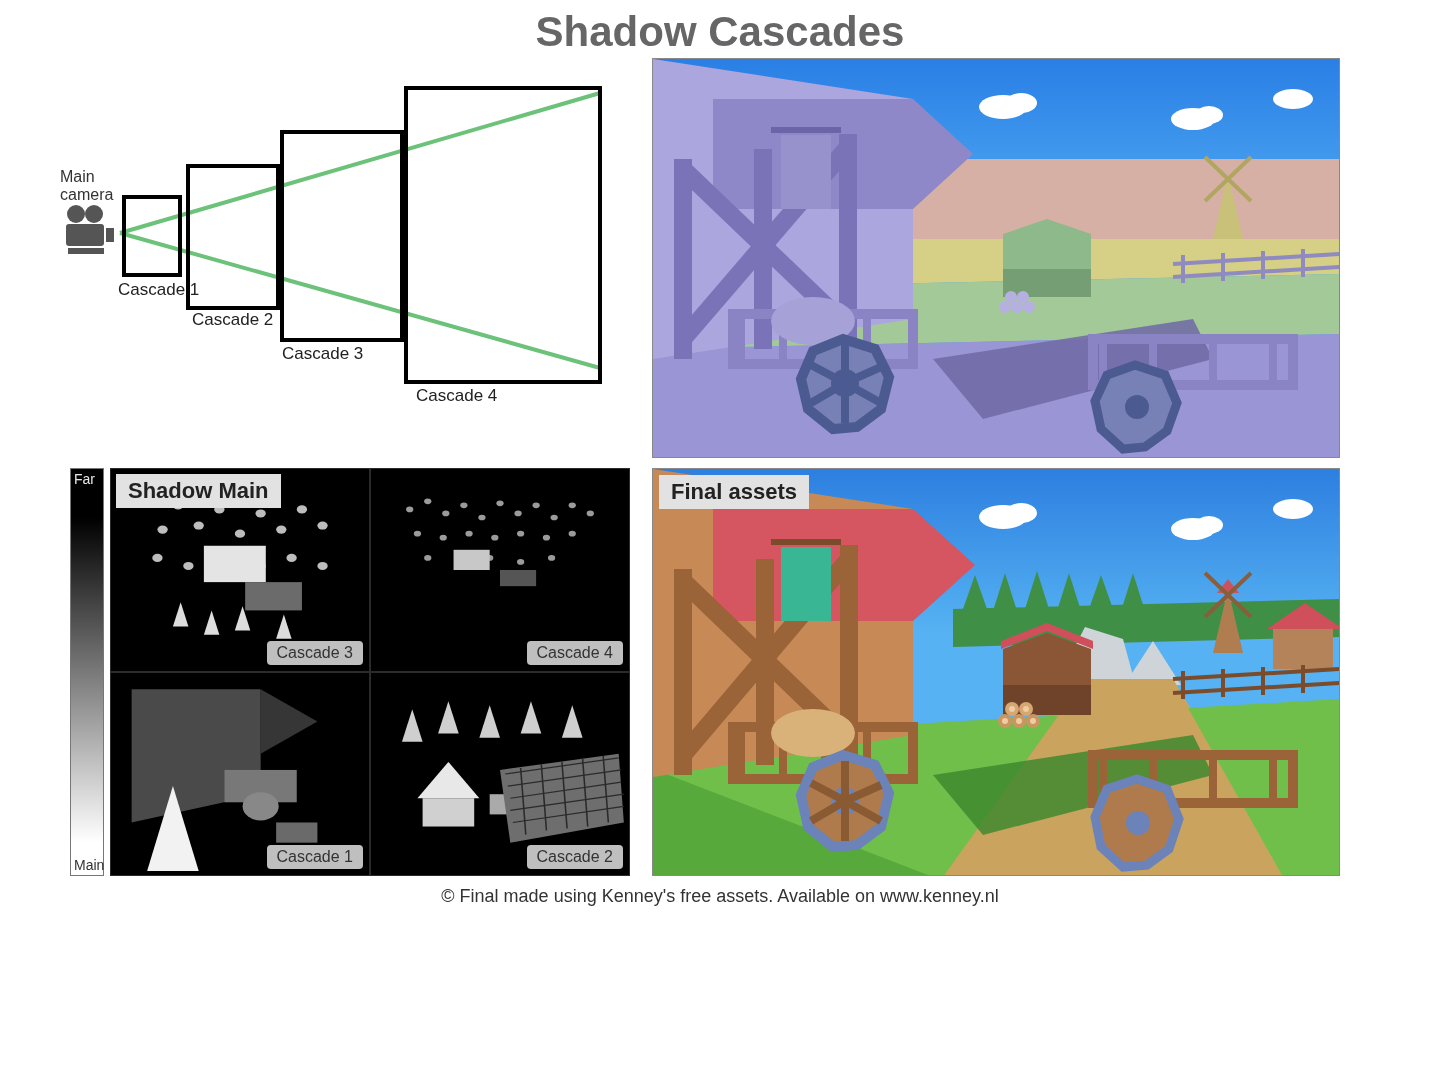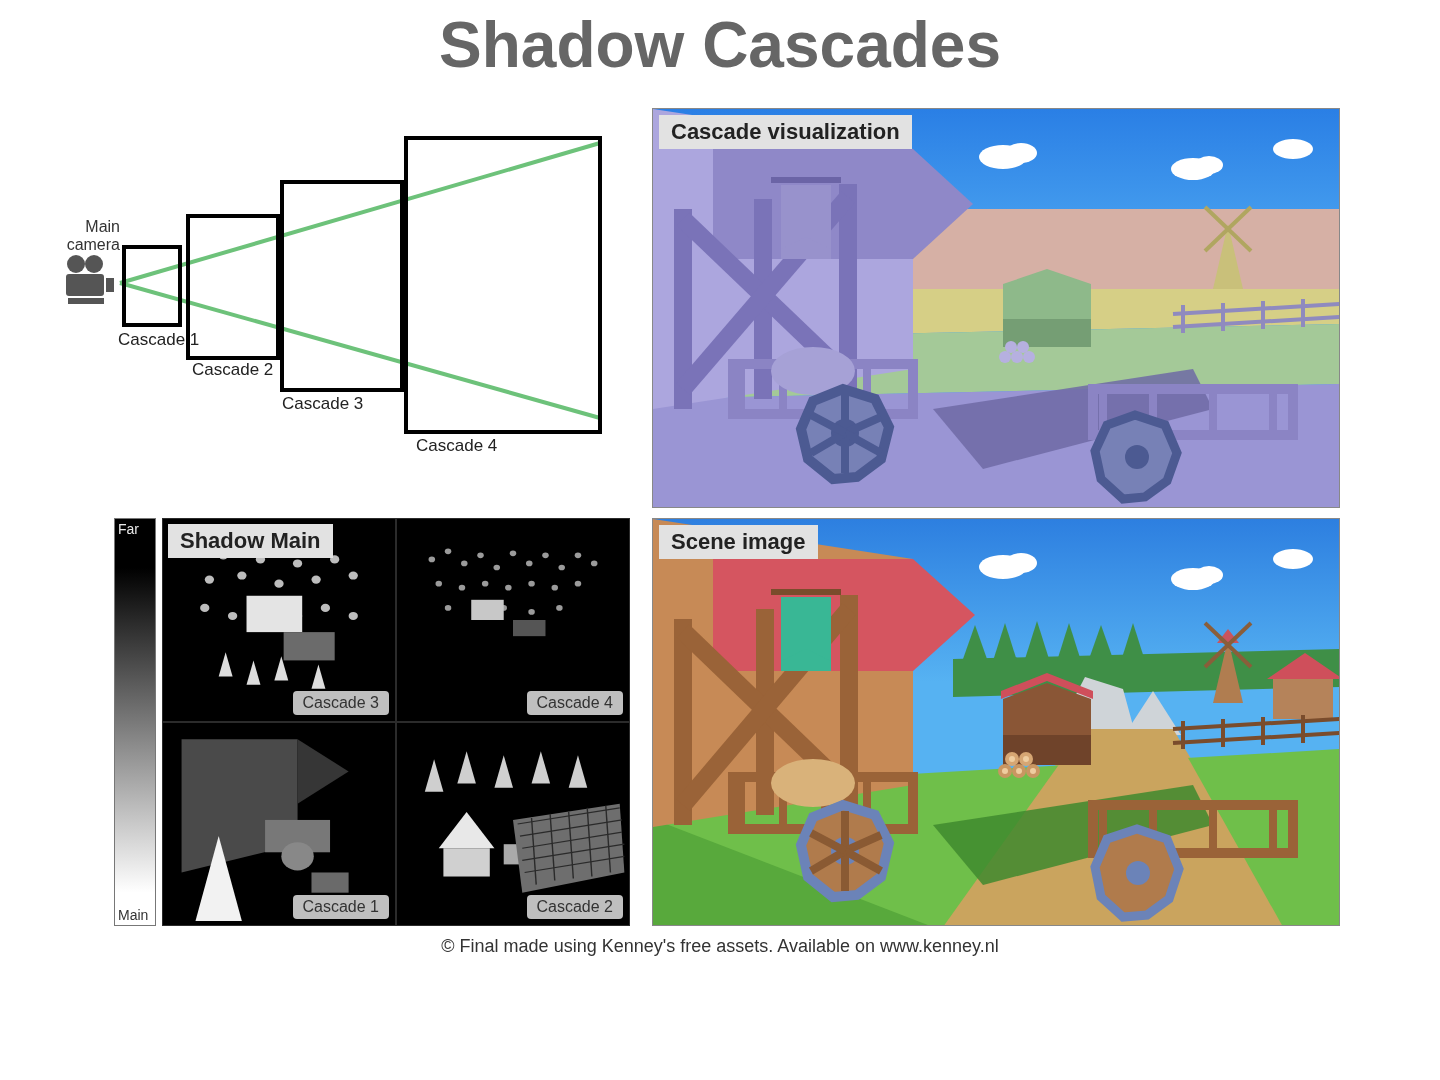--- a/index.html
+++ b/index.html
@@ -10,24 +10,24 @@
   height: 1080px;
   overflow: hidden;
 }
 .container {
   width: 1280px;
   margin: 0 auto;
   padding-top: 8px;
 }
 h1 {
   text-align: center;
-  font-size: 64px;
+  font-size: 42px;
   font-weight: 700;
   color: #666;
-  margin-bottom: 26px;
+  margin-bottom: 2px;
 }
 .grid {
   display: grid;
   grid-template-columns: 560px 688px;
   grid-template-rows: 400px 408px;
   gap: 10px 22px;
   margin-left: -10px;
 }
 
 .frustum {
@@ -37,21 +37,21 @@
   position: absolute;
   left: -10px;
   top: 0;
 }
 .cam-label {
   position: absolute;
   left: -10px;
   top: 110px;
   font-size: 16px;
   color: #333;
-  text-align: right;
+  text-align: left;
   width: 60px;
   line-height: 1.15;
 }
 .cascade-lbl {
   position: absolute;
   font-size: 17px;
   color: #222;
 }
 
 
@@ -78,26 +78,25 @@
   border-radius: 4px;
 }
 
 
 .atlas-wrap {
   position: relative;
   display: flex;
   gap: 6px;
 }
 .legend {
-  width: 42px;
+  width: 34px;
   height: 408px;
   position: relative;
   border: 1px solid #777;
   background: linear-gradient(to bottom, #000 0%, #000 12%, #fff 92%, #fff 100%);
-  margin-left: 44px;
 }
 .legend span {
   position: absolute;
   font-size: 14px;
   color: #e2e2e2;
   left: 3px;
 }
 .legend .far { top: 2px; color:#e8e8e8;}
 .legend .near { bottom: 2px; color:#333; }
 .atlas {
@@ -266,21 +265,20 @@
 
         <g stroke="#8f8abf" stroke-width="4">
           <line x1="520" y1="205" x2="688" y2="195"></line>
           <line x1="520" y1="218" x2="688" y2="208"></line>
           <line x1="530" y1="196" x2="530" y2="224"></line>
           <line x1="570" y1="194" x2="570" y2="222"></line>
           <line x1="610" y1="192" x2="610" y2="220"></line>
           <line x1="650" y1="190" x2="650" y2="218"></line>
         </g>
       </svg>
-      <div class="panel-label">Cascade visualization</div>
     </div>
 
     <div class="atlas-wrap">
       <div class="legend">
         <span class="far">Far</span>
         <span class="near">Main</span>
       </div>
       <div class="atlas">
 
         <div class="atlas-cell">
@@ -512,20 +510,20 @@
 
         <g stroke="#7a4c2c" stroke-width="4">
           <line x1="520" y1="210" x2="688" y2="200"></line>
           <line x1="520" y1="224" x2="688" y2="214"></line>
           <line x1="530" y1="202" x2="530" y2="230"></line>
           <line x1="570" y1="200" x2="570" y2="228"></line>
           <line x1="610" y1="198" x2="610" y2="226"></line>
           <line x1="650" y1="196" x2="650" y2="224"></line>
         </g>
       </svg>
-      <div class="panel-label">Scene image</div>
+      <div class="panel-label">Final assets</div>
     </div>
   </div>
 
   <div class="credit">
     <span>© Final made using Kenney's free assets. Available on www.kenney.nl</span>
   </div>
 </div>
 
 </body></html>

